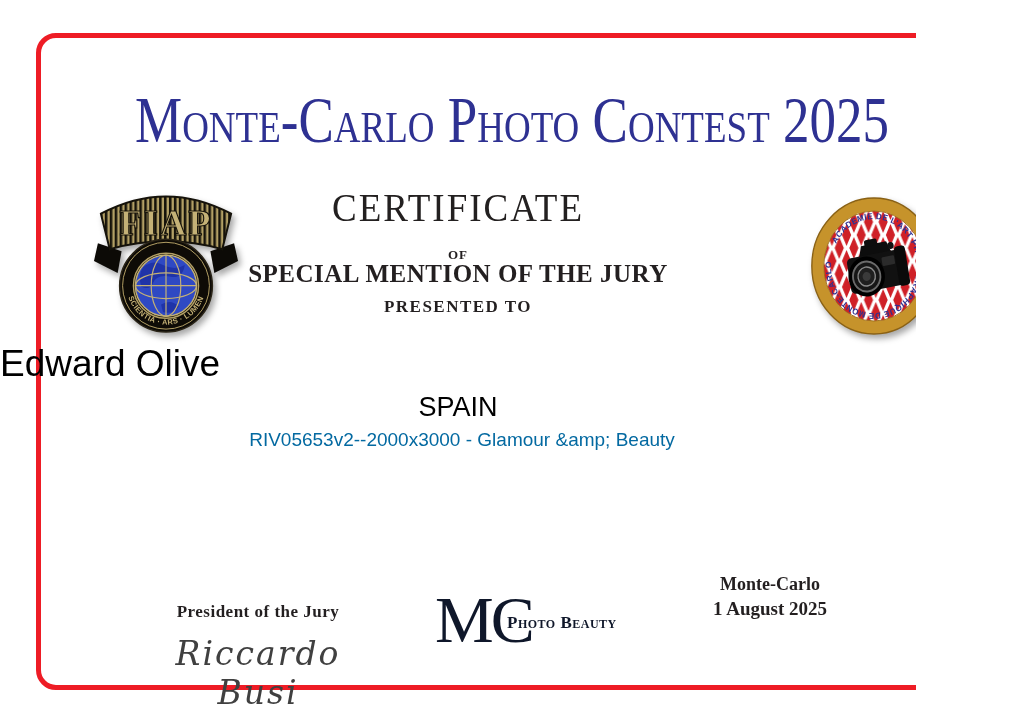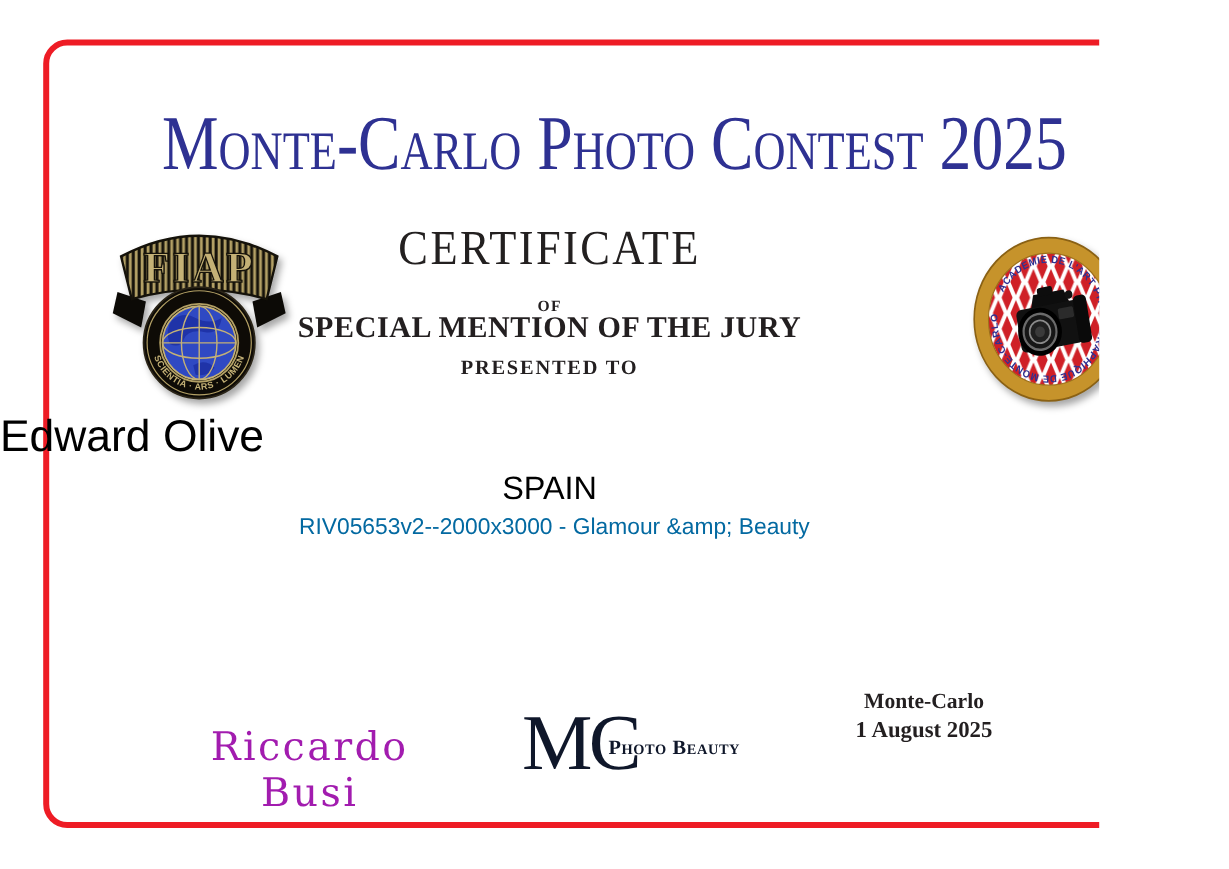--- a/index.html
+++ b/index.html
@@ -29,21 +29,21 @@
     font-family:"Liberation Sans", sans-serif;font-size:37px;color:#000;}
   .country{position:absolute;top:392px;left:0;width:100%;text-align:center;
     font-family:"Liberation Sans", sans-serif;font-size:27px;color:#000;}
   .entry{position:absolute;top:429px;left:4px;width:100%;text-align:center;
     font-family:"Liberation Sans", sans-serif;font-size:19px;color:#0369a1;}
   .logo{position:absolute;filter:drop-shadow(3px 4px 3px rgba(0,0,0,0.35));}
   .logo-fiap{left:92px;top:190px;width:148px;height:148px;}
   .logo-academie{left:810px;top:196px;width:128px;height:140px;}
   .president-block{position:absolute;left:138px;top:602px;width:240px;text-align:center;}
   .president-title{font-size:17px;font-weight:bold;letter-spacing:0.5px;}
-  .signature{margin-top:0;font-size:33px;letter-spacing:2px;color:#a21caf;
+  .signature{margin-top:12px;font-style:italic;font-size:33px;letter-spacing:2px;color:#404040;
     font-family:"DejaVu Serif", serif;}
   .mc-logo{position:absolute;left:435px;top:587px;color:#0f172a;}
   .mc-monogram{font-size:66px;line-height:1;letter-spacing:-3px;font-weight:500;}
   .mc-subtitle{position:absolute;left:72px;top:26px;font-variant:small-caps;
     font-size:17px;font-weight:600;letter-spacing:0.5px;white-space:nowrap;}
   .place-block{position:absolute;left:670px;top:574px;width:200px;text-align:center;}
   .place{font-size:18px;font-weight:bold;}
   .date{margin-top:3px;font-size:19px;font-weight:bold;}
 </style>
 </head>
@@ -127,20 +127,21 @@
 
   <div class="cert-heading">CERTIFICATE</div>
   <div class="cert-of">OF</div>
   <div class="cert-award">SPECIAL MENTION OF THE JURY</div>
   <div class="cert-presented">PRESENTED TO</div>
   <div class="recipient">Edward Olive</div>
   <div class="country">SPAIN</div>
   <div class="entry">RIV05653v2--2000x3000 - Glamour &amp;amp; Beauty</div>
 
   <div class="president-block">
+    <div class="president-title">President of the Jury</div>
     <div class="signature">Riccardo Busi</div>
   </div>
 
   <div class="mc-logo">
     <span class="mc-monogram">MC</span>
     <span class="mc-subtitle">Photo Beauty</span>
   </div>
 
   <div class="place-block">
     <div class="place">Monte-Carlo</div>

